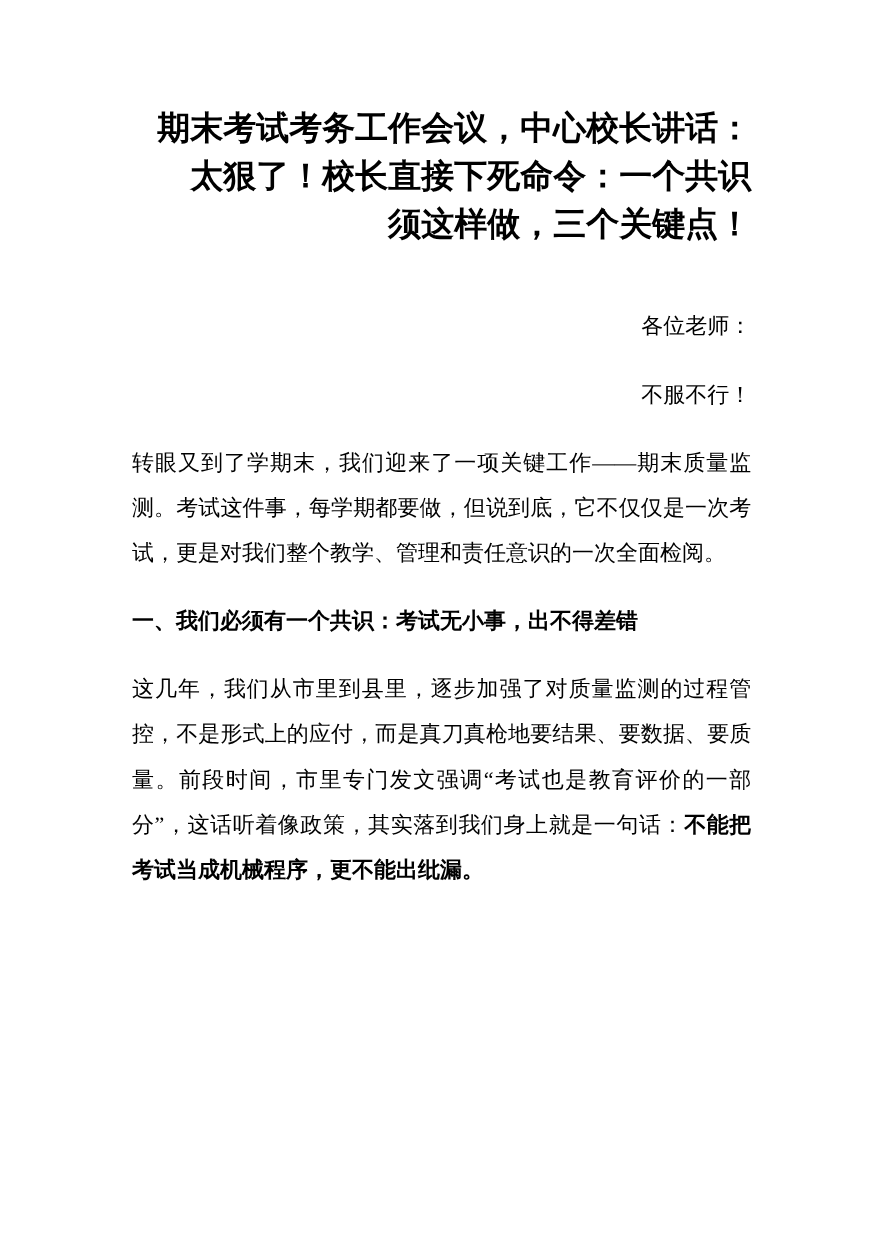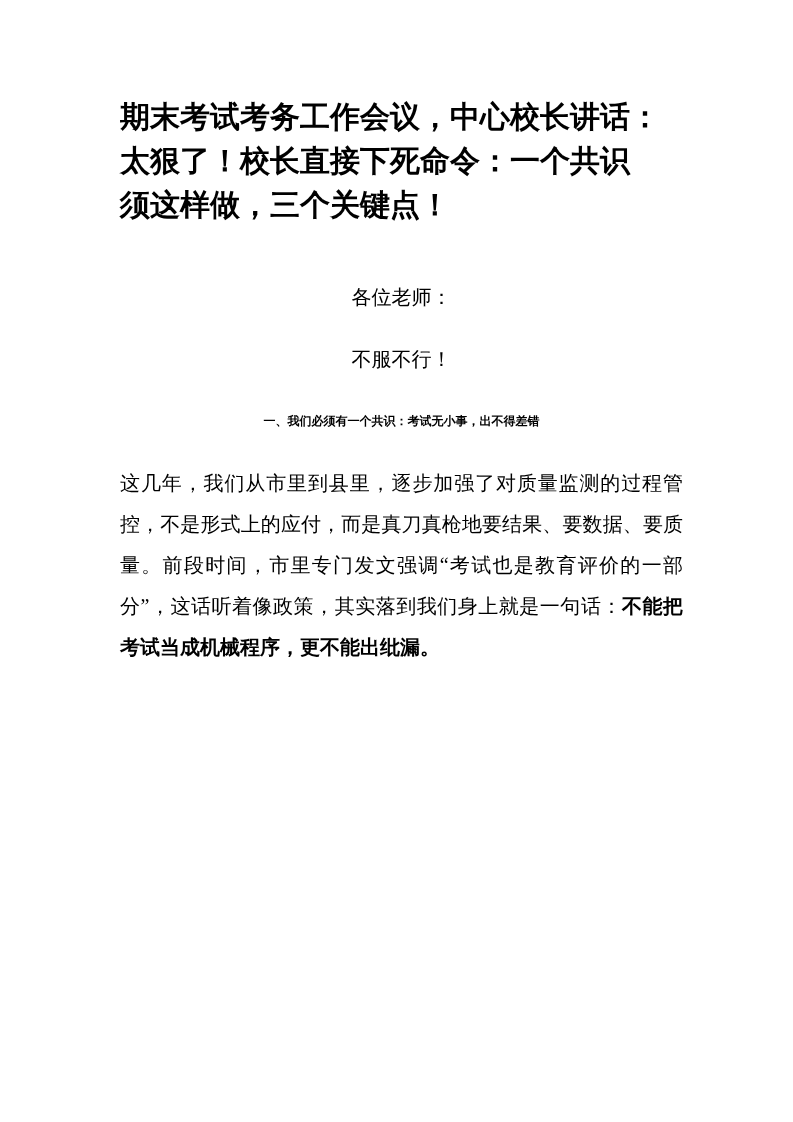--- a/index.html
+++ b/index.html
@@ -22,42 +22,43 @@
     font-family: "Liberation Sans", sans-serif;
     font-weight: 700;
     font-size: 30px;
     line-height: 44px;
     color: #000000;
     letter-spacing: 0;
   }
   .title-line {
     display: block;
     white-space: nowrap;
+    text-align: right;
   }
   .para {
     margin: 0 0 21px 0;
     font-family: "Liberation Serif", serif;
     font-weight: 400;
     font-size: 20px;
     line-height: 41px;
     color: #000000;
     text-align: justify;
     text-justify: inter-ideograph;
   }
   .single-line {
-    text-align: center;
+    text-align: right;
   }
   .section-heading {
     margin: 0 0 21px 0;
     font-family: "Liberation Sans", sans-serif;
     font-weight: 700;
-    font-size: 12px;
+    font-size: 20px;
     line-height: 41px;
     color: #000000;
-    text-align: center;
+    text-align: left;
   }
   .emphasis-run {
     font-family: "Liberation Sans", sans-serif;
     font-weight: 700;
     font-size: 20px;
   }
 </style>
 </head>
 <body>
 
@@ -66,20 +67,21 @@
   <h1 class="title">
     <span class="title-line">期末考试考务工作会议，中心校长讲话：</span>
     <span class="title-line">太狠了！校长直接下死命令：一个共识</span>
     <span class="title-line">须这样做，三个关键点！</span>
   </h1>
 
   <p class="para single-line">各位老师：</p>
 
   <p class="para single-line">不服不行！</p>
 
+  <p class="para">转眼又到了学期末，我们迎来了一项关键工作——期末质量监测。考试这件事，每学期都要做，但说到底，它不仅仅是一次考试，更是对我们整个教学、管理和责任意识的一次全面检阅。</p>
 
 
   <h2 class="section-heading">一、我们必须有一个共识：考试无小事，出不得差错</h2>
 
   <p class="para">
     <span>这几年，我们从市里到县里，逐步加强了对质量监测的过程管控，不是形式上的应付，而是真刀真枪地要结果、要数据、要质量。前段时间，市里专门发文强调“考试也是教育评价的一部分”，这话听着像政策，其实落到我们身上就是一句话：</span><strong class="emphasis-run">不能把考试当成机械程序，更不能出纰漏。</strong>
   </p>
 
 </div>
 

